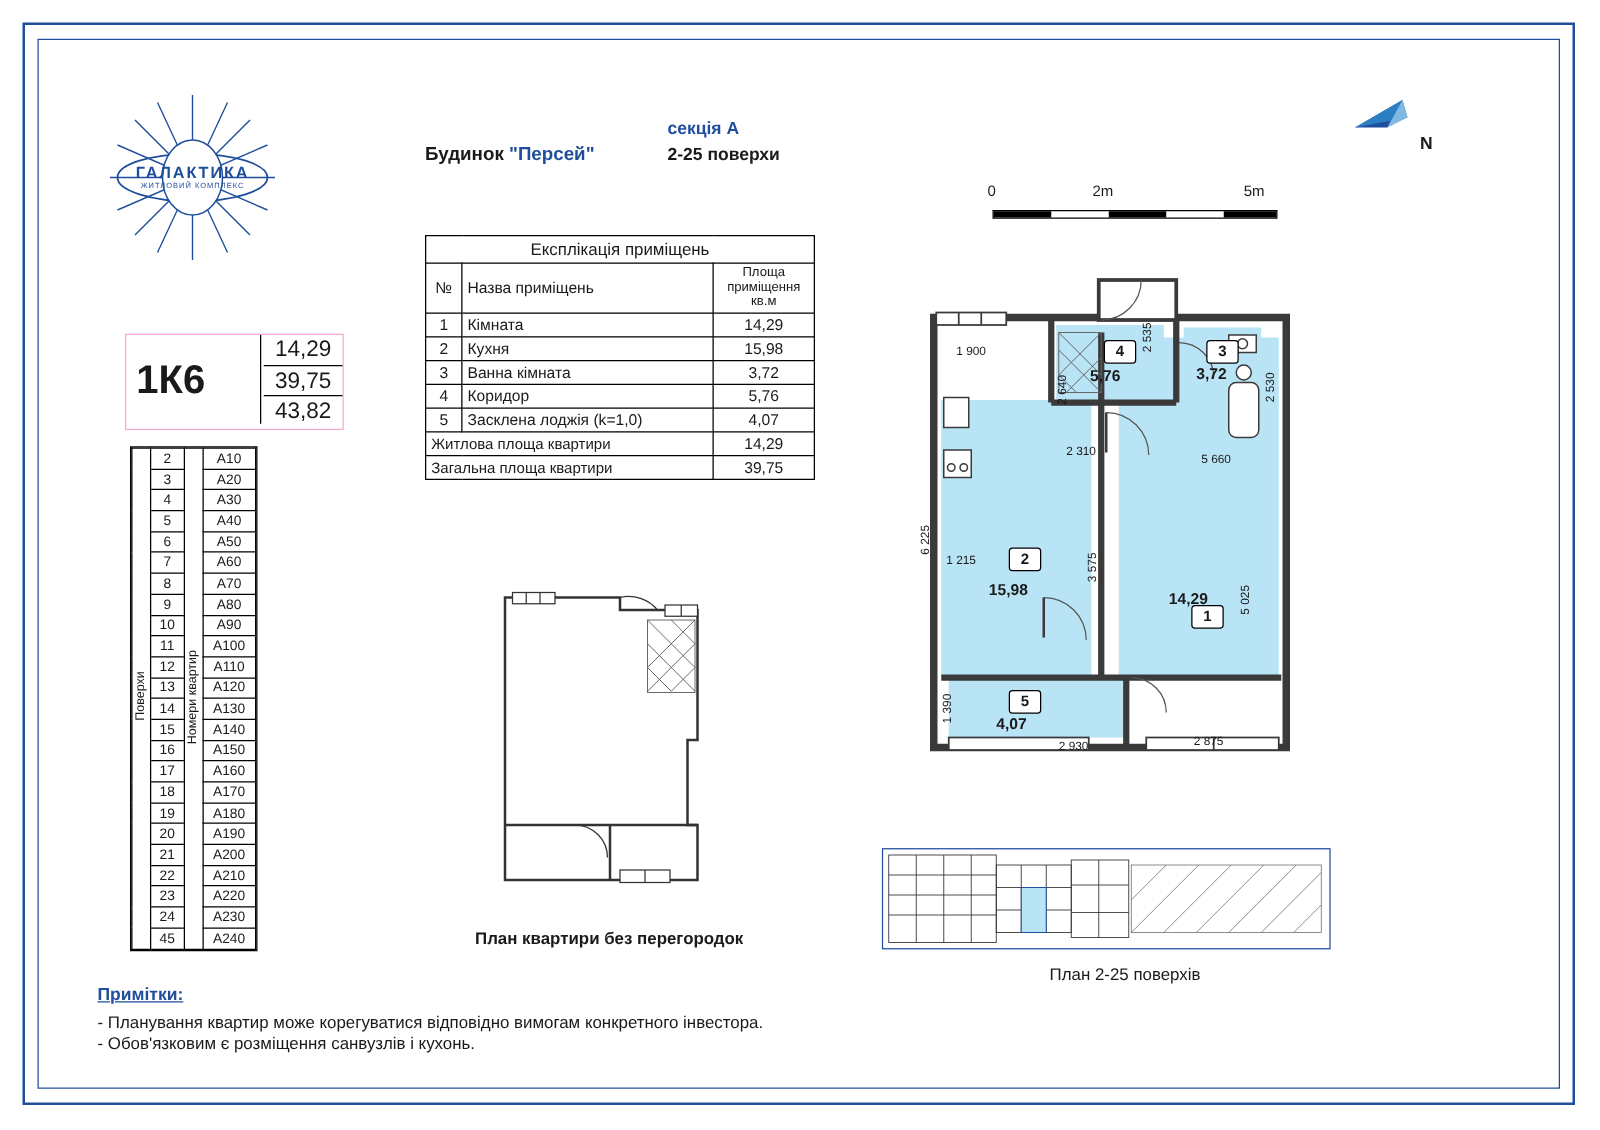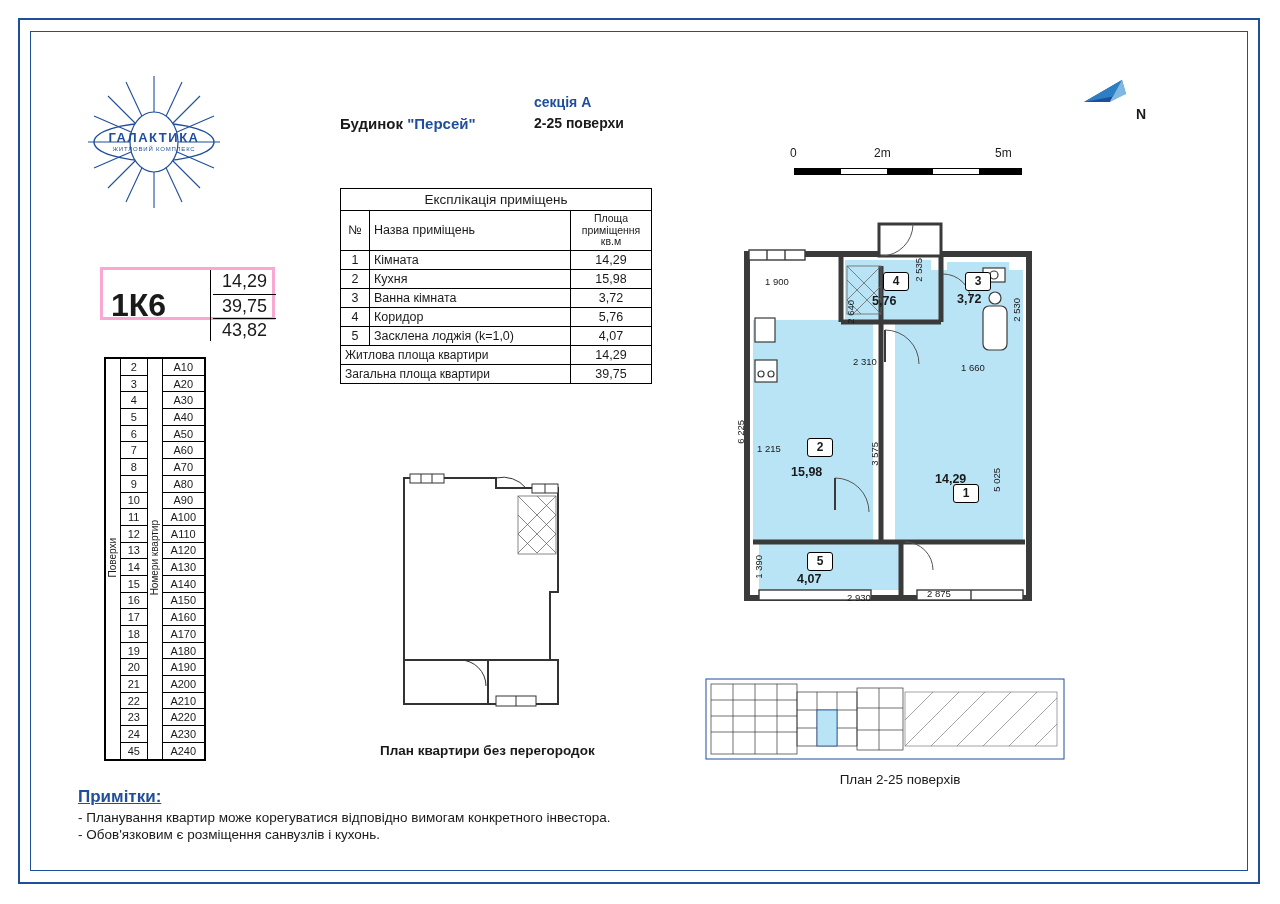--- a/index.html
+++ b/index.html
@@ -99,22 +99,22 @@
   
   .scalebar { position: absolute; left: 790px; top: 146px; width: 240px; height: 34px; }
   .scalebar .lbl { position: absolute; top: 0; font-size: 12px; }
   .scalebar .bar { position: absolute; top: 22px; left: 4px; width: 228px; height: 7px; border: 1px solid #000; box-sizing: border-box; }
   .scalebar .seg { position: absolute; top: 0; height: 5px; background: #000; }
 
   
   .type-box {
     position: absolute;
     left: 100px; top: 267px;
-    width: 175px; height: 53px;
-    border: 3px solid #f9a8d4;
+    width: 175px; height: 77px;
+    border: 1px solid #f9a8d4;
     box-sizing: border-box;
   }
   .type-box .code {
     position: absolute;
     left: 8px; top: 17px;
     font-size: 32px;
     font-weight: bold;
   }
   .type-box .divider {
     position: absolute;
@@ -203,21 +203,21 @@
     width: 280px;
     text-align: center;
     font-size: 13.5px;
     font-weight: normal;
   }
 
   
   .notes-title {
     position: absolute;
     left: 78px; top: 787px;
-    font-size: 17px;
+    font-size: 14px;
     font-weight: bold;
     text-decoration: underline;
     color: #1f4e9c;
   }
   .note1 {
     position: absolute;
     left: 78px; top: 810px;
     font-size: 13.5px;
   }
   .note2 {
@@ -649,23 +649,23 @@
     <div class="room-area" style="left:137px; top:84px;">5,76</div>
 
     <div class="room-num" style="left:72px; top:342px;">5</div>
     <div class="room-area" style="left:62px; top:362px;">4,07</div>
 
     <div class="dim" style="left:30px; top:66px;">1 900</div>
     <div class="dim v" style="left:178px; top:48px;">2 535</div>
     <div class="dim v" style="left:110px; top:90px;">2 640</div>
     <div class="dim v" style="left:276px; top:88px;">2 530</div>
     <div class="dim" style="left:118px; top:146px;">2 310</div>
-    <div class="dim" style="left:226px; top:152px;">1 660</div>
+    <div class="dim" style="left:226px; top:152px;">5 660</div>
     <div class="dim" style="left:22px; top:186px;margin-top:47px;">1 215</div>
     <div class="dim v" style="left:0px; top:210px;">6 225</div>
     <div class="dim v" style="left:134px; top:232px;">3 575</div>
     <div class="dim v" style="left:256px; top:258px;">5 025</div>
     <div class="dim v" style="left:18px; top:345px;">1 390</div>
     <div class="dim" style="left:112px; top:382px;">2 930</div>
-    <div class="dim" style="left:192px; top:378px;">2 875</div>
+    <div class="dim" style="left:220px; top:378px;">2 875</div>
   </div>
 
 </div>
 
 </body></html>

